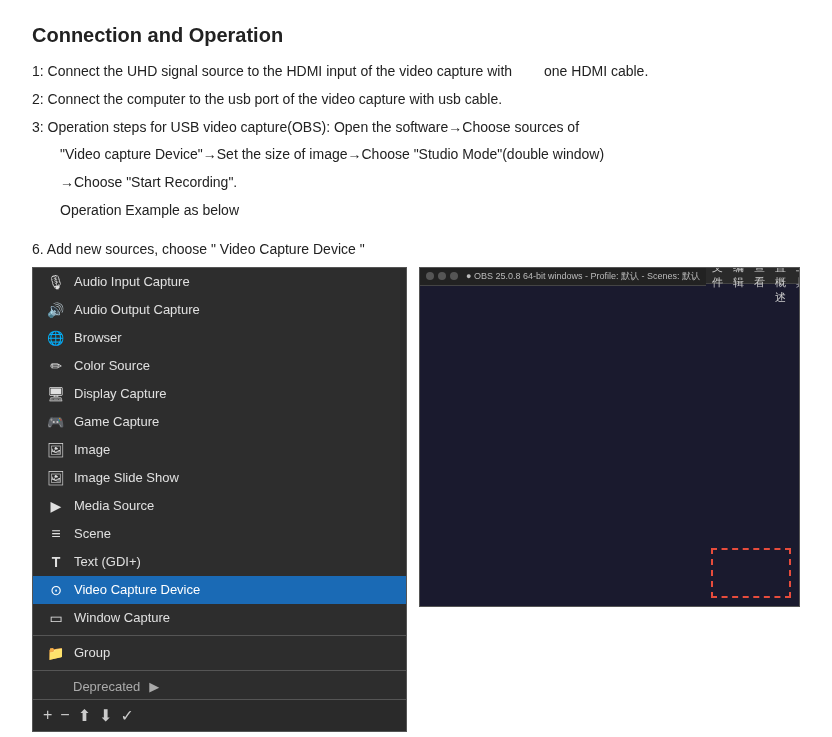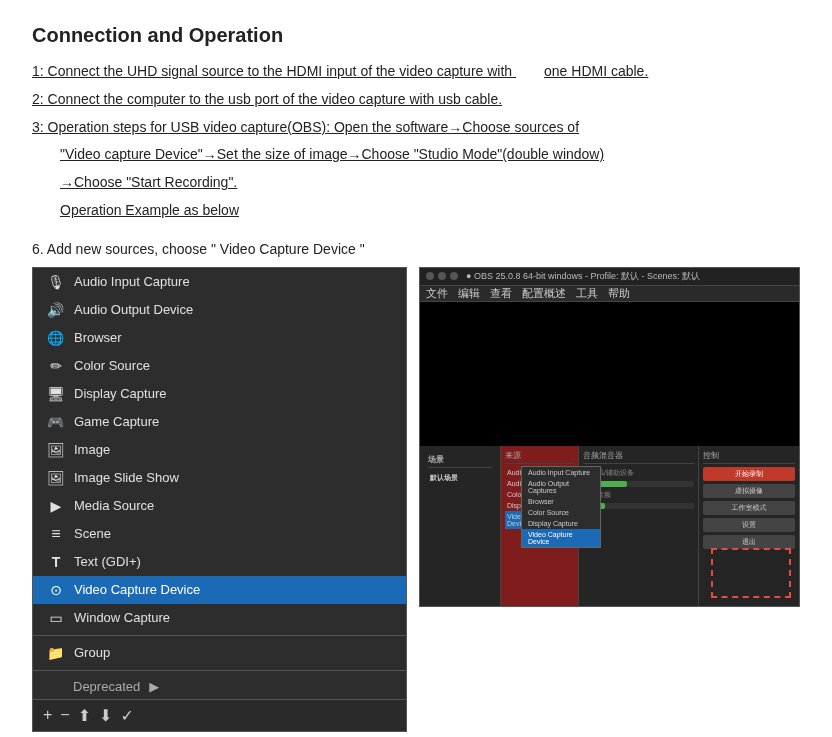--- a/index.html
+++ b/index.html
@@ -12,21 +12,20 @@
       min-height: 737px;
       padding: 24px 32px;
     }
     .main-title {
       font-size: 20px;
       font-weight: bold;
       margin-bottom: 13px;
     }
     .instructions {
       line-height: 1.7;
-      text-decoration: underline;
     }
     .instructions p {
       margin-bottom: 4px;
     }
     .instructions .indent {
       margin-left: 28px;
     }
     .step-header {
       margin: 18px 0 10px 0;
       font-size: 14px;
@@ -100,21 +99,21 @@
 
     
     .obs-full-container {
       flex: 1;
       min-height: 340px;
       background: #1a1a2e;
       border: 1px solid #555;
       position: relative;
       overflow: hidden;
       display: flex;
-      flex-direction: column;
+      flex-direction: row;
     }
     .obs-titlebar {
       background: #222;
       height: 18px;
       display: flex;
       align-items: center;
       padding: 0 6px;
       font-size: 9px;
       color: #ccc;
       border-bottom: 1px solid #444;
@@ -264,21 +263,21 @@
 
   <div class="obs-menu-container">
     <div class="obs-menu">
 
       <div class="obs-menu-item">
         <span class="item-icon">🎙</span>
         <span>Audio Input Capture</span>
       </div>
       <div class="obs-menu-item">
         <span class="item-icon">🔊</span>
-        <span>Audio Output Device</span>
+        <span>Audio Output Capture</span>
       </div>
       <div class="obs-menu-item">
         <span class="item-icon">🌐</span>
         <span>Browser</span>
       </div>
       <div class="obs-menu-item">
         <span class="item-icon">✏</span>
         <span>Color Source</span>
       </div>
       <div class="obs-menu-item">

